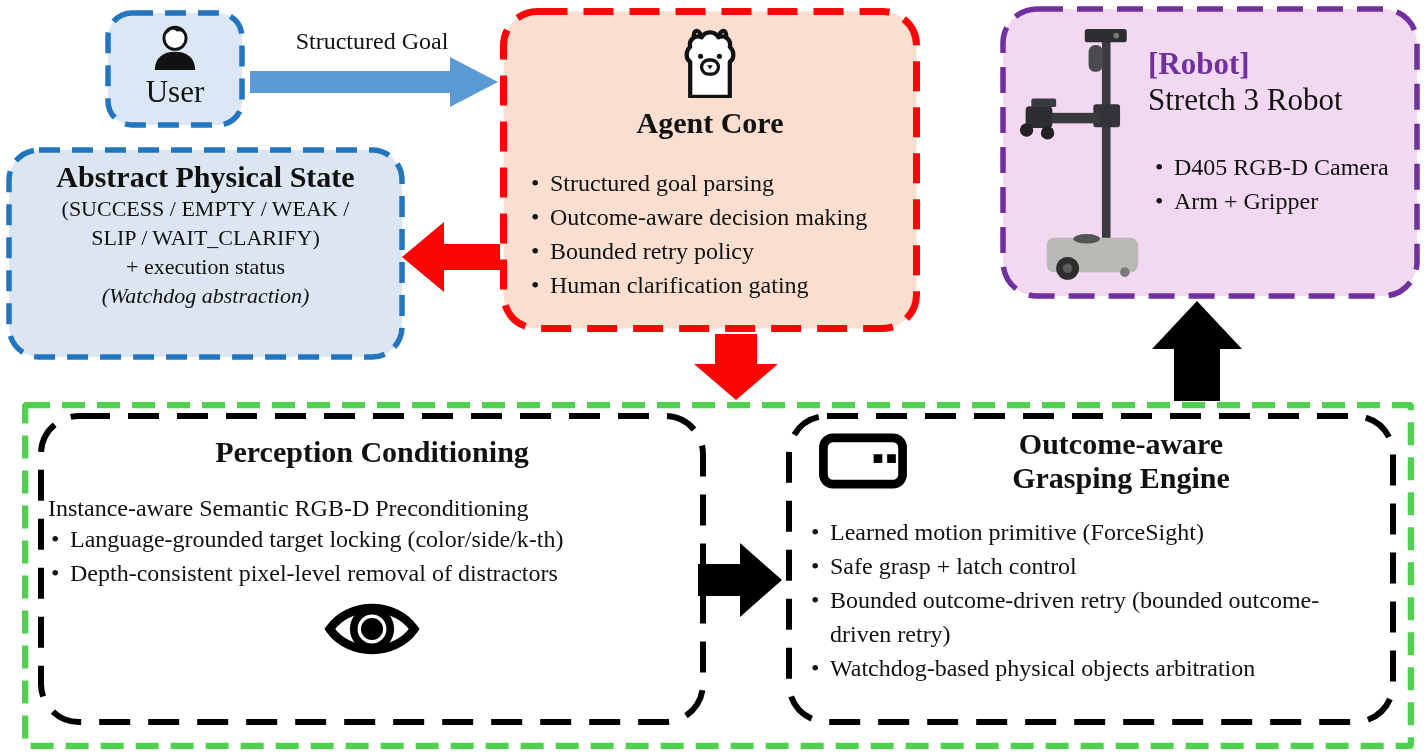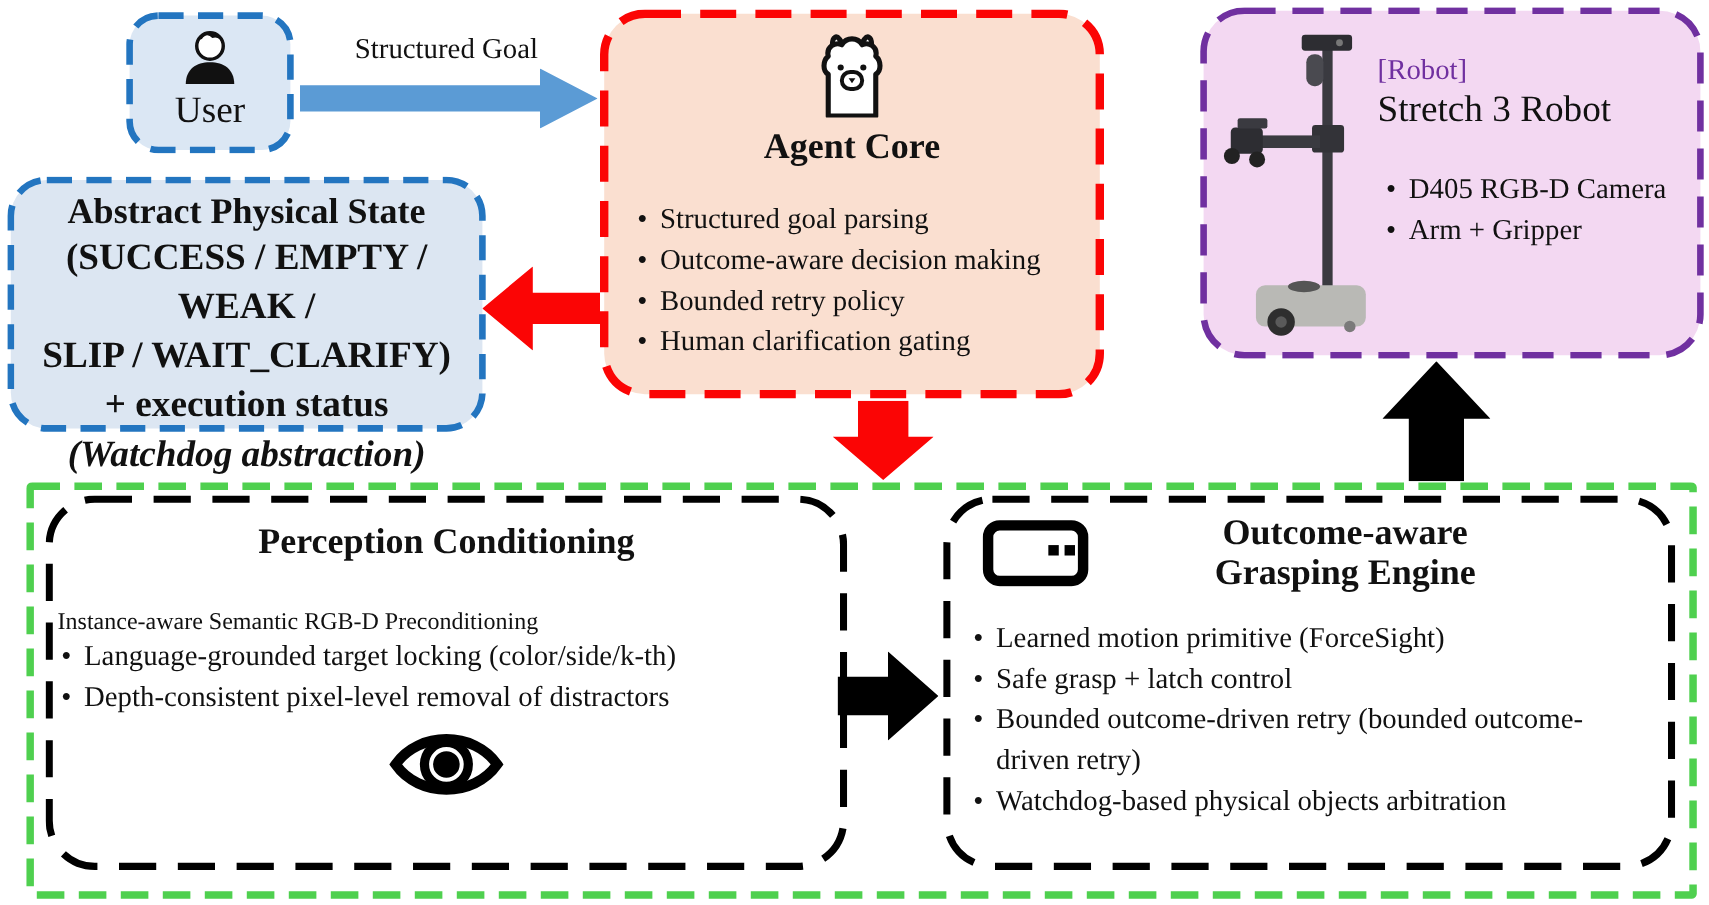--- a/index.html
+++ b/index.html
@@ -63,21 +63,21 @@
         </ul>
     </div>
   </div>
 
   <div class="abs" style="left:6px; top:147px; width:399px; height:213px;">
     <svg class="border-svg" viewBox="0 0 399 213">
       <rect x="3" y="3" width="393" height="207" rx="30" fill="#dce6f2" stroke="#2375c0" stroke-width="5.5" stroke-dasharray="21 12"></rect>
     </svg>
     <div class="content center-col" style="padding-top:13px;">
       <div class="title">Abstract Physical State</div>
-      <div style="font-size:31px; line-height:1.32; text-align:center;font-weight:bold;">
+      <div style="font-size:22px; line-height:1.32; text-align:center;">
         <div>(SUCCESS / EMPTY / WEAK /</div>
         <div>SLIP / WAIT_CLARIFY)</div>
         <div>+ execution status</div>
         <div style="font-style:italic;">(Watchdog abstraction)</div>
       </div>
     </div>
   </div>
 
   <svg class="abs arrow-svg" style="left:402px; top:222px;" width="98" height="70" viewBox="0 0 98 70">
     <polygon points="98,22 42,22 42,0 0,35 42,70 42,48 98,48" fill="#fb0505"></polygon>
@@ -103,21 +103,21 @@
         <rect x="14" y="80" width="26" height="9" rx="2" fill="#3a3a40"></rect>
         <circle cx="9" cy="113" r="7" fill="#222"></circle>
         <circle cx="31" cy="116" r="7" fill="#222"></circle>
         <rect x="30" y="226" width="96" height="36" rx="8" fill="#b9b9b5"></rect>
         <ellipse cx="72" cy="227" rx="14" ry="5" fill="#555"></ellipse>
         <circle cx="52" cy="258" r="12" fill="#2e2e2e"></circle>
         <circle cx="52" cy="258" r="5" fill="#5a5a5a"></circle>
         <circle cx="112" cy="262" r="5" fill="#7a7a7a"></circle>
       </svg>
       <div style="flex:1; padding-top:26px; padding-left:6px;">
-        <div style="font-size:24px; font-weight:normal; color:#7030a0;">[Robot]</div>
+        <div style="font-size:31px; font-weight:bold; color:#7030a0;">[Robot]</div>
         <div style="font-size:31px; font-weight:normal;">Stretch 3 Robot</div>
         <ul class="bullets" style="margin-top:32px;">
             <li>D405 RGB-D Camera</li>
             <li>Arm + Gripper</li>
           </ul>
       </div>
     </div>
   </div>
 
   <svg class="abs arrow-svg" style="left:1152px; top:301px;" width="90" height="100" viewBox="0 0 90 100">
@@ -129,21 +129,21 @@
       <rect x="3" y="3" width="1386" height="341" rx="2" fill="none" stroke="#4fd04f" stroke-width="6.5" stroke-dasharray="23 12"></rect>
     </svg>
   </div>
 
   <div class="abs" style="left:38px; top:413px; width:668px; height:312px;">
     <svg class="border-svg" viewBox="0 0 668 312">
       <rect x="3" y="3" width="662" height="306" rx="38" fill="#fff" stroke="#000" stroke-width="6" stroke-dasharray="31 18"></rect>
     </svg>
     <div class="content">
       <div class="title" style="padding-top:22px;">Perception Conditioning</div>
-      <div style="font-size:20px; margin-top:38px; padding-left:10px;">Instance-aware Semantic RGB-D Preconditioning</div>
+      <div style="font-size:24px; margin-top:26px; padding-left:10px;">Instance-aware Semantic RGB-D Preconditioning</div>
       <ul class="bullets" style="padding-left:6px; line-height:1.3;">
           <li>Language-grounded target locking (color/side/k-th)</li>
           <li>Depth-consistent pixel-level removal of distractors</li>
         </ul>
       <div style="text-align:center; margin-top:4px;">
         <svg width="100" height="70" viewBox="0 0 104 72">
           <path d="M8,36 C28,7 76,7 96,36 C76,65 28,65 8,36 Z" fill="none" stroke="#000" stroke-width="9"></path>
           <circle cx="52" cy="36" r="19" fill="none" stroke="#000" stroke-width="8"></circle>
           <circle cx="52" cy="36" r="11.5" fill="#000"></circle>
         </svg>

